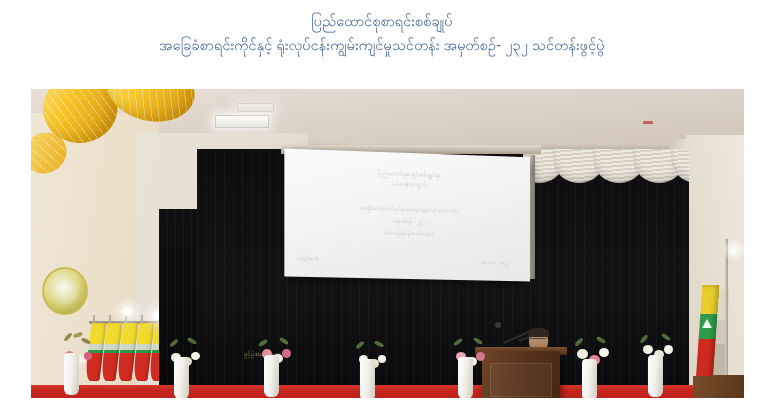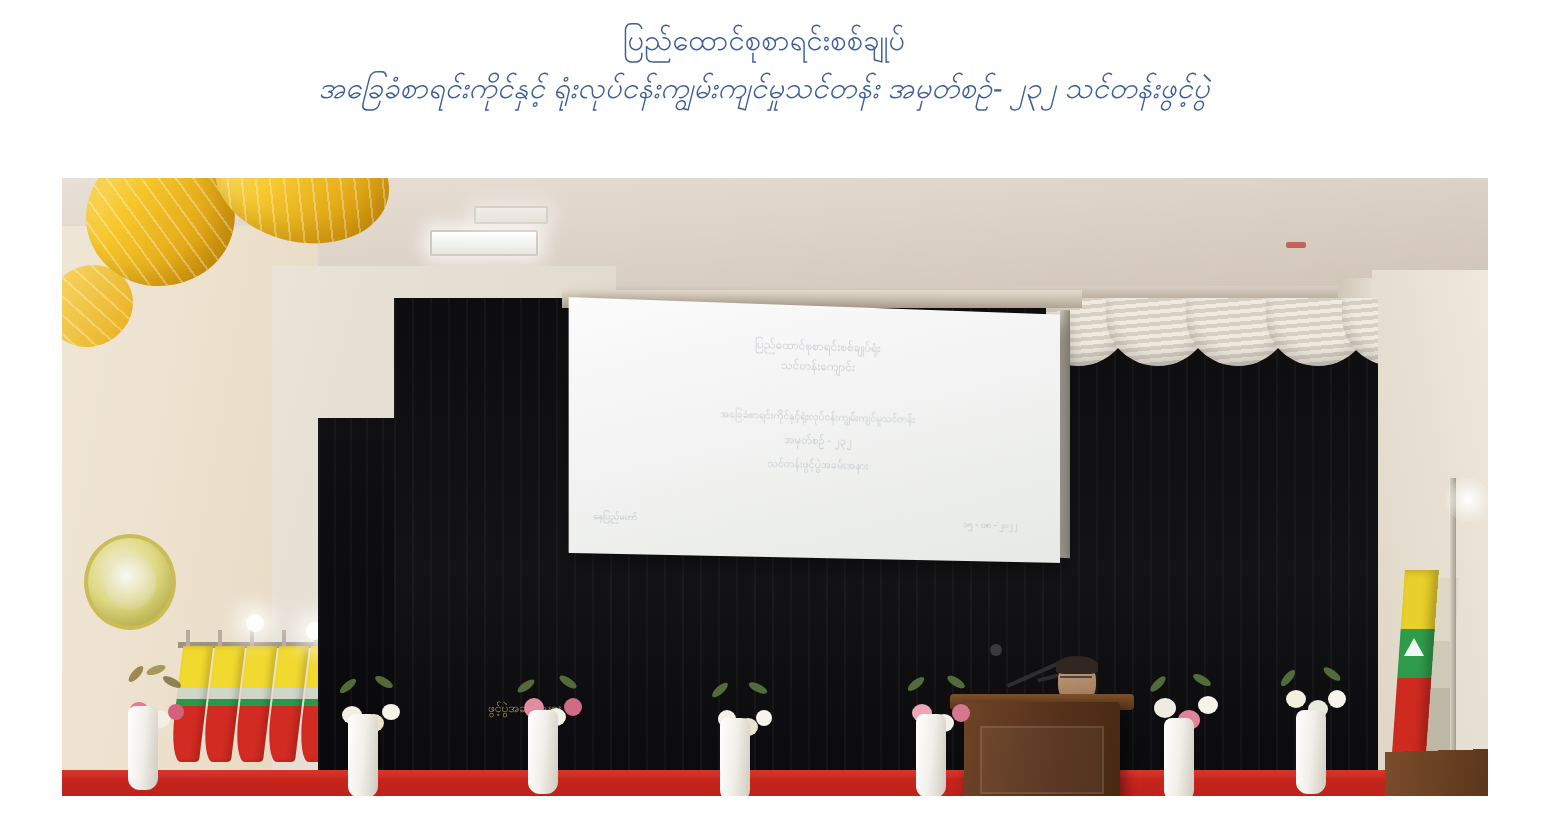--- a/index.html
+++ b/index.html
@@ -30,21 +30,21 @@
     color: #3d5f96;
   }
   .heading-line {
     display: block;
     font-size: 14.5px;
     line-height: 24px;
     letter-spacing: 0.1px;
     color: #3d5f96;
     white-space: nowrap;
   }
-  .heading-line.l2 { font-size: 14.5px; font-style: italic; }
+  .heading-line.l2 { font-size: 14.5px; }
 
   
   .photo {
     position: absolute;
     left: 31px;
     top: 89px;
     width: 713px;
     height: 309px;
     overflow: hidden;
     background: #120f0e;

